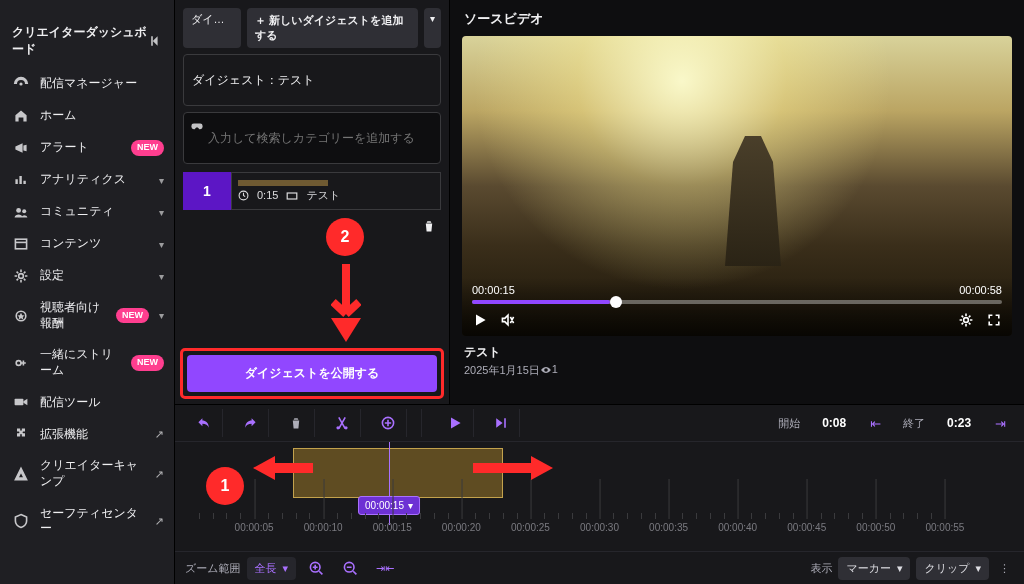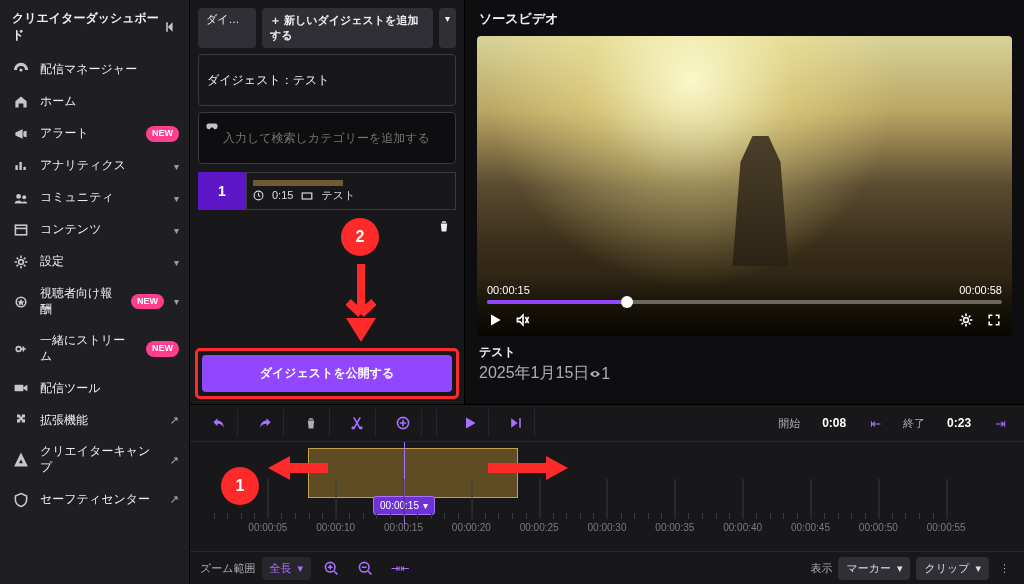--- a/index.html
+++ b/index.html
@@ -8,26 +8,26 @@
     color: #efeff1;
     font-family: -apple-system, BlinkMacSystemFont, "Segoe UI", sans-serif;
     font-size: 12px;
     width: 1024px;
     height: 584px;
     overflow: hidden;
     display: flex;
   }
   
   .sidebar {
-    width: 190px;
+    width: 175px;
     background: #1f1f23;
     border-right: 1px solid #000;
     display: flex;
     flex-direction: column;
-    padding-top: 2px;
+    padding-top: 16px;
   }
   .sidebar-header {
     display: flex;
     align-items: center;
     justify-content: space-between;
     padding: 8px 10px 10px 12px;
     font-weight: 600;
     font-size: 12px;
   }
   .collapse-btn { opacity: .8; }
@@ -179,21 +179,21 @@
     background:linear-gradient(transparent, rgba(0,0,0,.7));
     color:#fff;font-size:11px;
   }
   .pb-times { display:flex;justify-content:space-between;margin-bottom:4px; }
   .pb-track { position:relative;height:4px;background:rgba(255,255,255,.35);border-radius:2px;margin:4px 0 8px; }
   .pb-fill { position:absolute;left:0;top:0;bottom:0;width:26%;background:#9147ff;border-radius:2px; }
   .pb-knob { position:absolute;left:26%;top:-4px;width:12px;height:12px;background:#fff;border-radius:50%; }
   .pb-ctrls { display:flex;gap:12px;align-items:center; }
   .pb-spacer { flex:1; }
   .meta-under { padding:8px 2px;font-size:12px; }
-  .meta-under .sub { color:#adadb8;font-size:16px;display:flex;align-items:center;margin-top:2px; }
+  .meta-under .sub { color:#adadb8;font-size:11px;display:flex;align-items:flex-start;margin-top:2px; }
 
   
   .timeline {
     background:#18181b;border-top:1px solid #000;display:flex;flex-direction:column;height:180px;
     padding:0;position:relative;
   }
   .tl-toolbar {
     display:flex;align-items:center;padding:4px 10px;border-bottom:1px solid #26262c;gap:8px;
   }
   .tl-btn {

